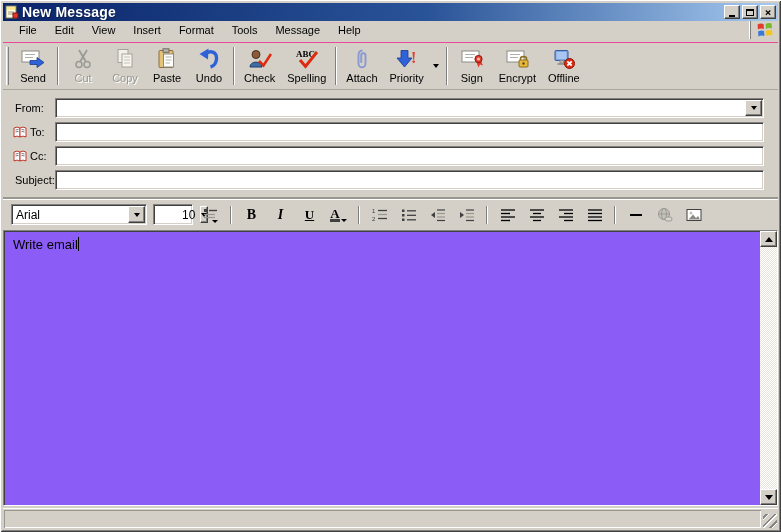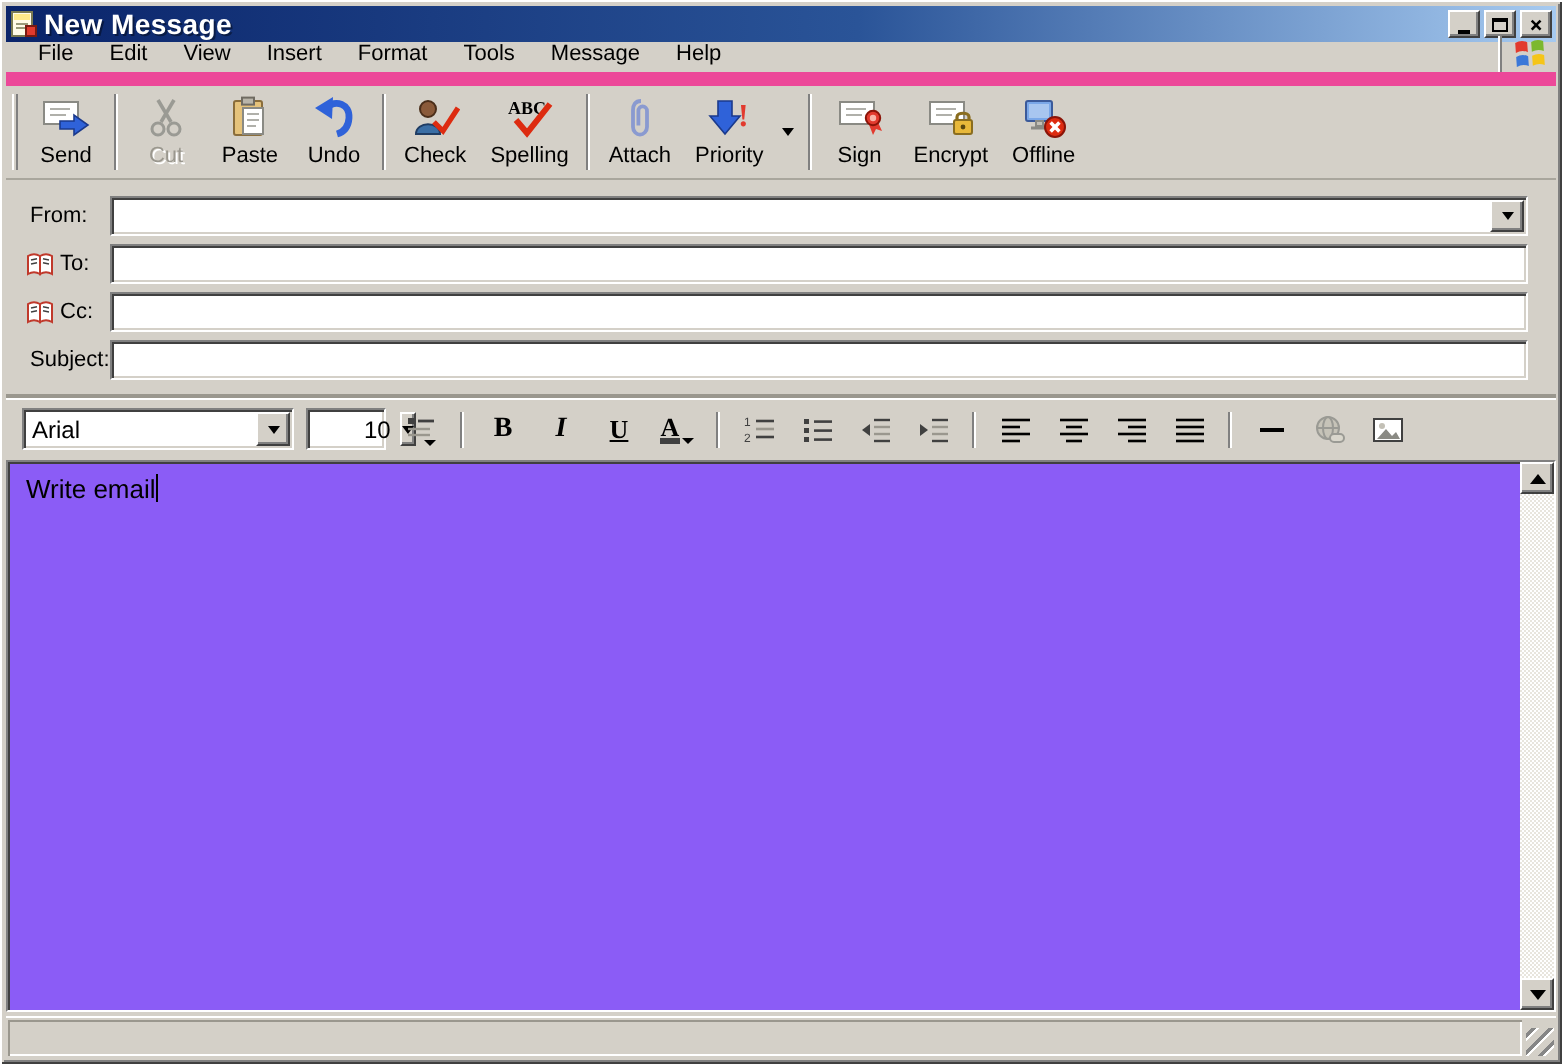--- a/index.html
+++ b/index.html
@@ -26,21 +26,21 @@
   .winbtn {
     width:16px; height:14px; background:#d4d0c8; display:flex; align-items:center; justify-content:center;
     border:1px solid; border-color:#fff #404040 #404040 #fff;
     box-shadow: inset -1px -1px 0 #808080; cursor:default;
   }
   .glyph-min { width:6px; height:2px; background:#000; margin-top:7px; }
   .glyph-max { width:8px; height:7px; border:1px solid #000; border-top-width:2px; }
   .glyph-close { font-size:11px; font-weight:bold; line-height:9px; font-family:"DejaVu Sans Mono",monospace; }
 
   
-  .menubar { height:22px; flex:0 0 22px; display:flex; align-items:flex-end; border-bottom:7px solid #ec4899; }
+  .menubar { height:22px; flex:0 0 22px; display:flex; align-items:flex-start; border-bottom:1px solid #ec4899; }
   .grip { width:3px; margin:3px 2px 3px 2px; border-left:1px solid #fff; border-right:1px solid #808080; }
   .menu-items { display:flex; align-items:center; flex:1; }
   .menu-item { padding:3px 9px; cursor:default; }
   .brand-box { width:28px; display:flex; align-items:center; justify-content:center; border-left:1px solid #808080; box-shadow:-1px 0 0 #fff; }
 
   
   .toolbar { height:47px; flex:0 0 47px; display:flex; align-items:stretch; border-bottom:1px solid #a9a69d; padding-right:4px; }
   .toolbar .grip { margin:4px 3px; }
   .tbtn {
     min-width:42px; padding:3px 5px 2px 5px; display:flex; flex-direction:column; align-items:center; justify-content:flex-start;
@@ -190,20 +190,32 @@
         <svg viewBox="0 0 22 22" width="22" height="22" fill="none" stroke="#9a9a94">
           <line x1="7" y1="2" x2="13.5" y2="13" stroke-width="1.8"></line>
           <line x1="15" y1="2" x2="8.5" y2="13" stroke-width="1.8"></line>
           <circle cx="7" cy="16.5" r="3" stroke-width="1.5"></circle>
           <circle cx="15" cy="16.5" r="3" stroke-width="1.5"></circle>
         </svg>
       </span>
       <span class="tlabel">Cut</span>
     </span>
 
+    <span class="tbtn disabled">
+      <span class="ticon">
+        <svg viewBox="0 0 22 22" width="22" height="22">
+          <rect x="4" y="1.5" width="10" height="13" fill="#f2f0e8" stroke="#a5a299"></rect>
+          <rect x="8" y="6" width="10" height="13" fill="#f7f5ee" stroke="#a5a299"></rect>
+          <line x1="10" y1="9" x2="16" y2="9" stroke="#c3c0b6"></line>
+          <line x1="10" y1="12" x2="16" y2="12" stroke="#c3c0b6"></line>
+          <line x1="10" y1="15" x2="16" y2="15" stroke="#c3c0b6"></line>
+        </svg>
+      </span>
+      <span class="tlabel">Copy</span>
+    </span>
 
     <span class="tbtn">
       <span class="ticon">
         <svg viewBox="0 0 22 22" width="22" height="22">
           <rect x="3" y="2.5" width="14" height="17" rx="1" fill="#e5c27a" stroke="#8a6d3b"></rect>
           <rect x="7" y="0.8" width="6" height="3.5" fill="#b9b5aa" stroke="#6f6b62"></rect>
           <rect x="7.5" y="6" width="10" height="13" fill="#fff" stroke="#8a8a84"></rect>
           <line x1="9.5" y1="9" x2="15.5" y2="9" stroke="#b0b0aa"></line>
           <line x1="9.5" y1="12" x2="15.5" y2="12" stroke="#b0b0aa"></line>
           <line x1="9.5" y1="15" x2="14" y2="15" stroke="#b0b0aa"></line>

